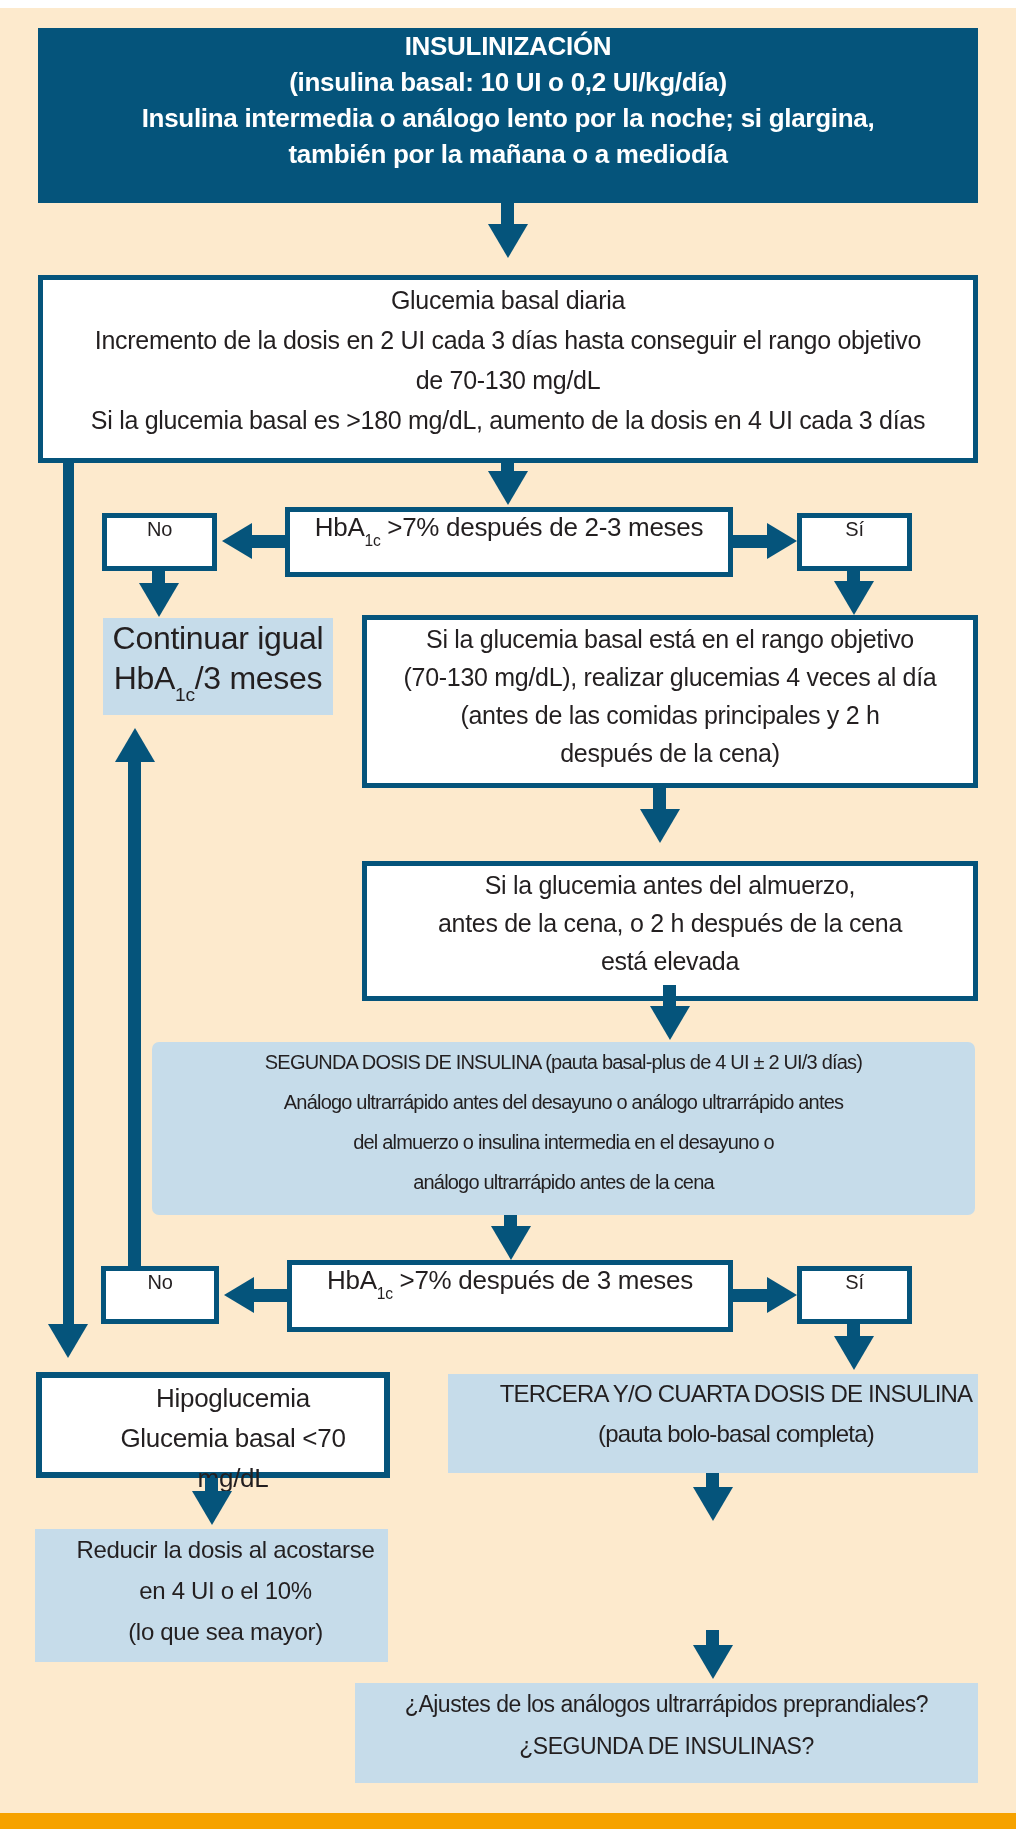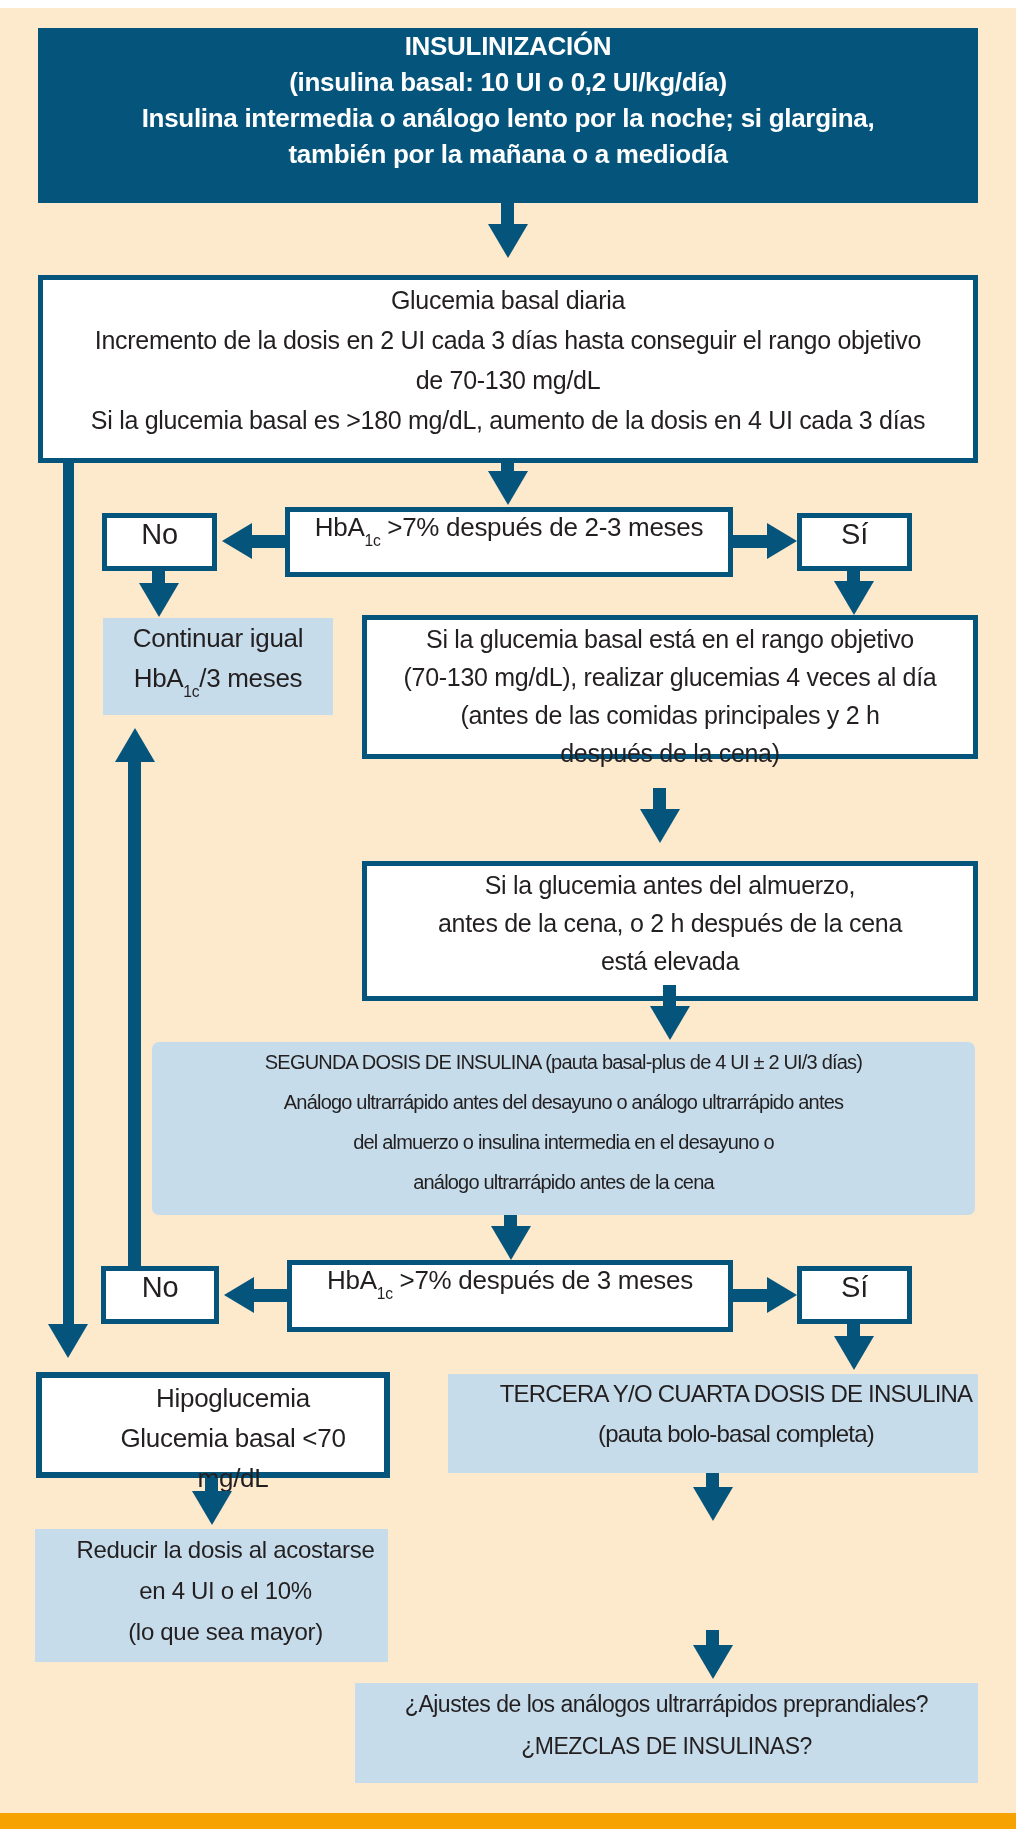--- a/index.html
+++ b/index.html
@@ -16,22 +16,22 @@
   .stem-v{position:absolute;width:13px;background:#05547b;}
   .stem-h{position:absolute;height:13px;background:#05547b;}
   .head-down{position:absolute;width:0;height:0;border-left:20px solid transparent;border-right:20px solid transparent;border-top:34px solid #05547b;}
   .head-up{position:absolute;width:0;height:0;border-left:20px solid transparent;border-right:20px solid transparent;border-bottom:34px solid #05547b;}
   .head-left{position:absolute;width:0;height:0;border-top:18px solid transparent;border-bottom:18px solid transparent;border-right:30px solid #05547b;}
   .head-right{position:absolute;width:0;height:0;border-top:18px solid transparent;border-bottom:18px solid transparent;border-left:30px solid #05547b;}
   sub.hb{font-size:0.6em;position:relative;top:0.25em;line-height:0;}
   .f-header{font-size:26px;line-height:36px;font-weight:bold;}
   .f-basal{font-size:25px;line-height:40px;}
   .f-dec{font-size:26px;}
-  .f-noyes{font-size:29px;}
-  .f-cont{font-size:26px;line-height:40px;}
+  .f-noyes{font-size:20px;}
+  .f-cont{font-size:32px;line-height:40px;}
   .f-target{font-size:25px;line-height:38px;}
   .f-elev{font-size:25px;line-height:38px;margin-top:16px;}
   .f-seg{font-size:20px;line-height:40px;letter-spacing:-0.8px;border-radius:7px;}
   .f-hypo{font-size:26px;line-height:40px;}
   .f-terc{font-size:24px;line-height:40px;letter-spacing:-0.8px;}
   .f-red{font-size:24px;line-height:41px;}
   .f-glu{font-size:25px;line-height:40px;}
   .f-aju{font-size:23px;line-height:42px;letter-spacing:-0.5px;}
 </style>
 </head>
@@ -105,21 +105,21 @@
   <div>
     <div class="head-up" style="left:115px;top:728px;"></div>
     <div class="stem-v" style="left:128px;top:760px;height:506px;"></div>
   </div>
 
   <div>
     <div class="stem-v" style="left:847px;top:570px;height:12px;"></div>
     <div class="head-down" style="left:834px;top:581px;"></div>
   </div>
 
-  <div class="box white-bordered f-target" style="left:362px;top:615px;width:616px;height:144px;">
+  <div class="box white-bordered f-target" style="left:362px;top:615px;width:616px;height:173px;">
     <div class="txt">Si la glucemia basal está en el rango objetivo
 (70-130 mg/dL), realizar glucemias 4 veces al día
 (antes de las comidas principales y 2 h
 después de la cena)</div>
   </div>
 
   <div>
     <div class="stem-v" style="left:653px;top:788px;height:21px;"></div>
     <div class="head-down" style="left:640px;top:809px;"></div>
   </div>
@@ -199,15 +199,15 @@
   </div>
 
 
   <div>
     <div class="stem-v" style="left:706px;top:1630px;height:15px;"></div>
     <div class="head-down" style="left:693px;top:1645px;"></div>
   </div>
 
   <div class="box lightblue f-aju" style="left:355px;top:1683px;width:623px;height:100px;">
     <div class="txt">¿Ajustes de los análogos ultrarrápidos preprandiales?
-¿MEZCLAS DE INSULINAS?</div>
+¿SEGUNDA DE INSULINAS?</div>
   </div>
 </div>
 
 </body></html>

